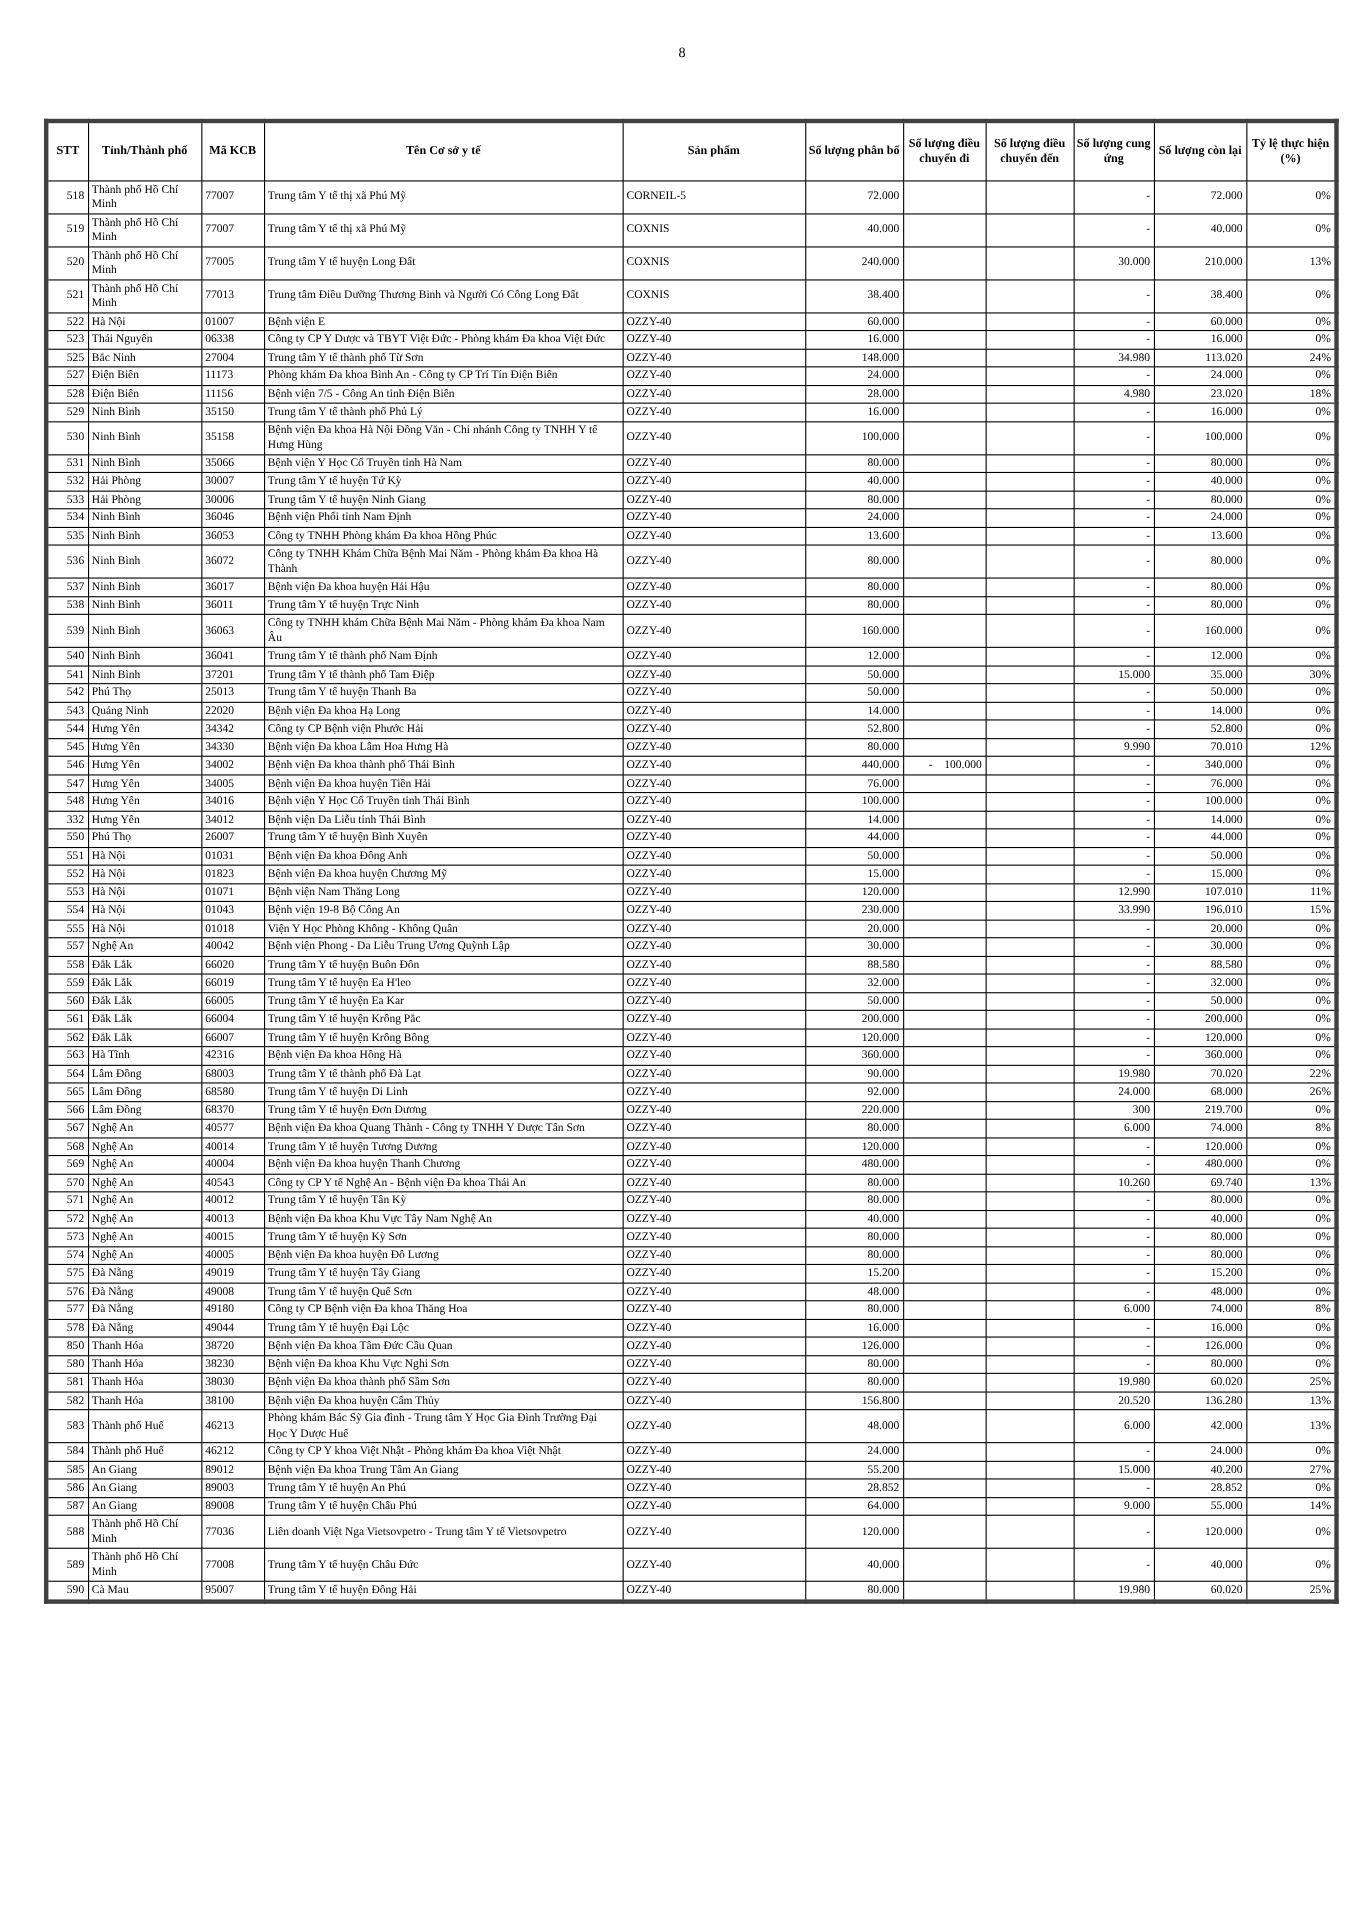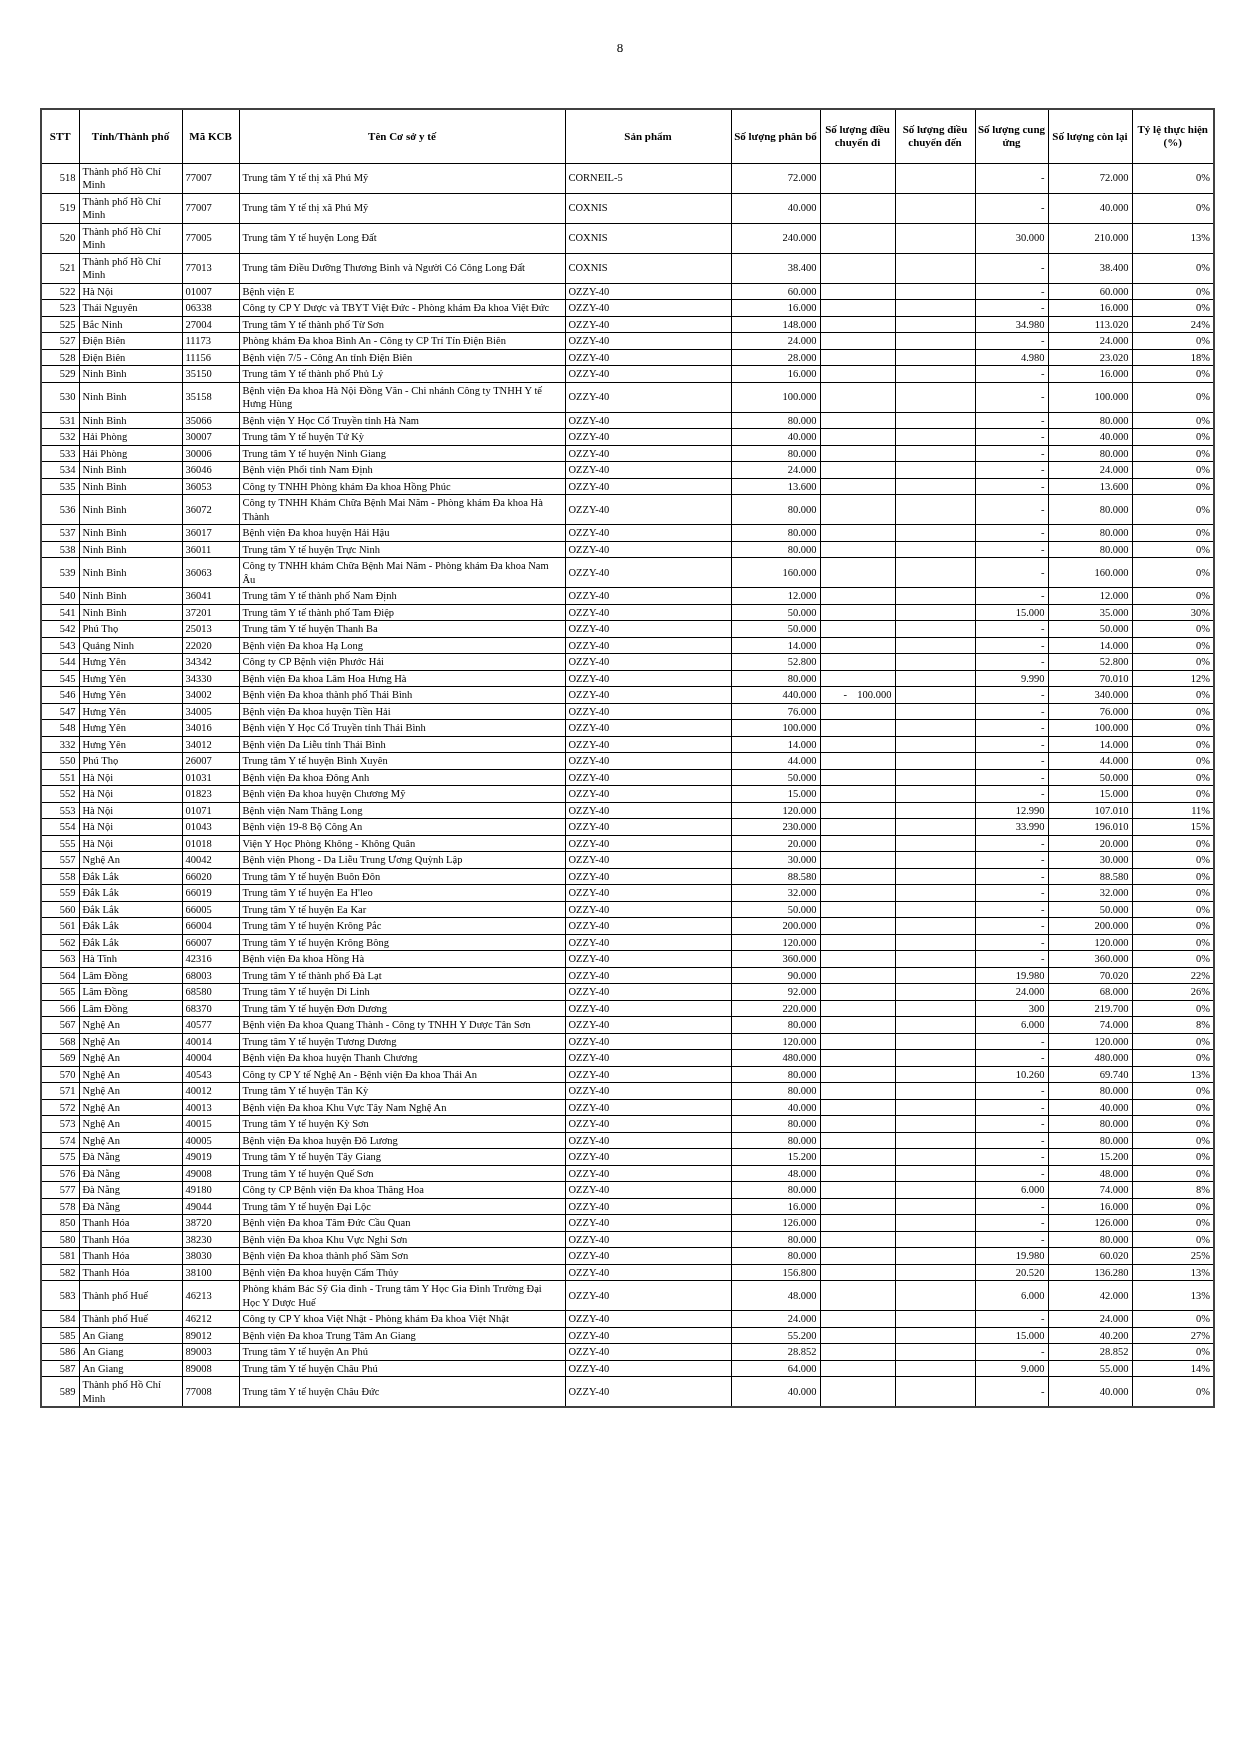--- a/index.html
+++ b/index.html
@@ -15,21 +15,21 @@
   }
   .page-number {
     position:absolute; top:40px; left:0; width:1240px;
     text-align:center; font-size:13px;
   }
   table.alloc {
     position:absolute; left:40px; top:108px;
     width:1173px;
     border-collapse:collapse;
     table-layout:fixed;
-    border:2px solid #404040;
+    border:4px solid #404040;
   }
   table.alloc th, table.alloc td {
     border:1px solid #000;
     vertical-align:middle;
     font-size:10.5px;
     line-height:13.5px;
     overflow:hidden;
     word-wrap:break-word;
   }
   table.alloc th {
@@ -959,27 +959,53 @@
           <td class="txt">Trung tâm Y tế huyện Châu Phú</td>
           <td class="txt">OZZY-40</td>
           <td class="num">64.000</td>
           <td class="num"></td>
           <td class="num"></td>
           <td class="num">9.000</td>
           <td class="num">55.000</td>
           <td class="pct">14%</td>
         </tr>
         <tr>
+          <td class="num-s">588</td>
+          <td class="txt">Thành phố Hồ Chí Minh</td>
+          <td class="txt">77036</td>
+          <td class="txt">Liên doanh Việt Nga Vietsovpetro - Trung tâm Y tế Vietsovpetro</td>
+          <td class="txt">OZZY-40</td>
+          <td class="num">120.000</td>
+          <td class="num"></td>
+          <td class="num"></td>
+          <td class="num">-</td>
+          <td class="num">120.000</td>
+          <td class="pct">0%</td>
+        </tr>
+        <tr>
           <td class="num-s">589</td>
           <td class="txt">Thành phố Hồ Chí Minh</td>
           <td class="txt">77008</td>
           <td class="txt">Trung tâm Y tế huyện Châu Đức</td>
           <td class="txt">OZZY-40</td>
           <td class="num">40.000</td>
           <td class="num"></td>
           <td class="num"></td>
           <td class="num">-</td>
           <td class="num">40.000</td>
           <td class="pct">0%</td>
+        </tr>
+        <tr>
+          <td class="num-s">590</td>
+          <td class="txt">Cà Mau</td>
+          <td class="txt">95007</td>
+          <td class="txt">Trung tâm Y tế huyện Đông Hải</td>
+          <td class="txt">OZZY-40</td>
+          <td class="num">80.000</td>
+          <td class="num"></td>
+          <td class="num"></td>
+          <td class="num">19.980</td>
+          <td class="num">60.020</td>
+          <td class="pct">25%</td>
         </tr>
       </tbody>
   </table>
 </div>
 
 </body></html>

